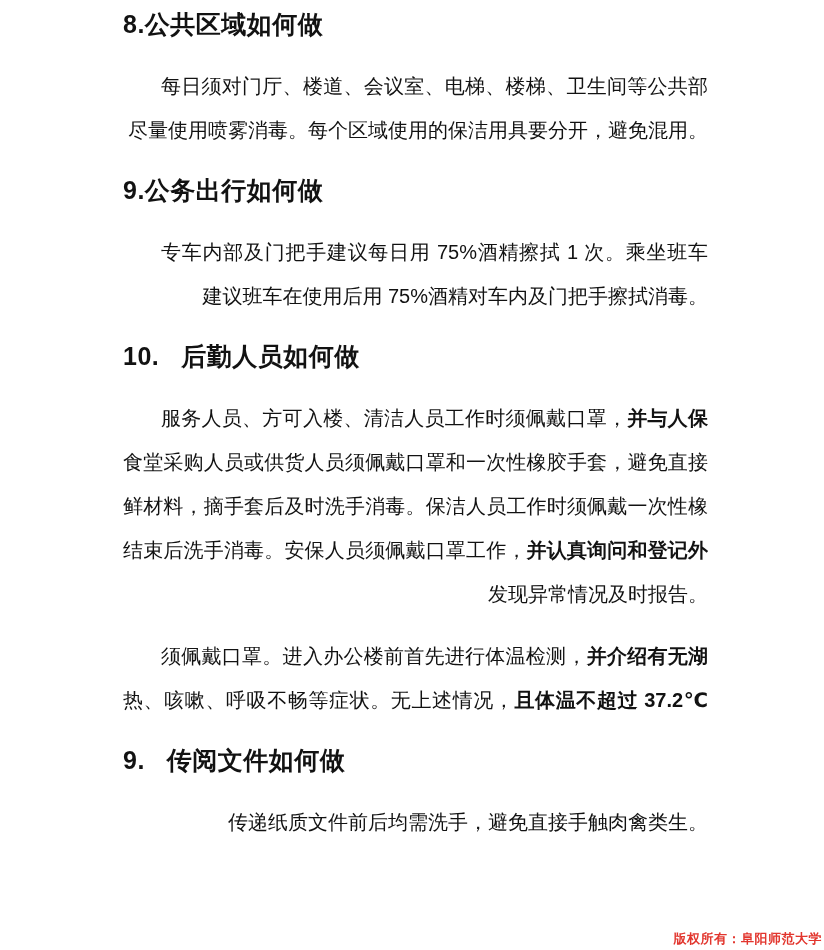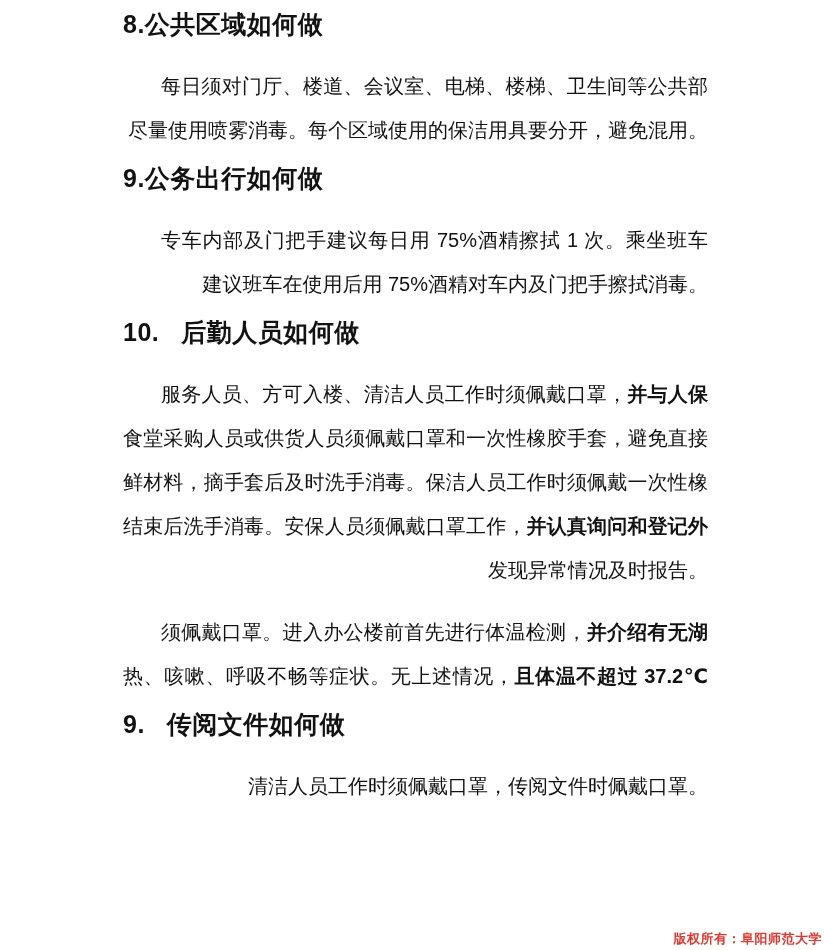--- a/index.html
+++ b/index.html
@@ -7,21 +7,21 @@
     width:824px;height:950px;position:relative;overflow:hidden;
     background:#ffffff;color:#121212;
     font-family:"Liberation Sans","DejaVu Sans",sans-serif;
   }
   .doc{
     position:absolute;top:0;left:0;width:824px;height:810px;
     padding:2px 116px 0 123px;box-sizing:border-box;
   }
   .section .heading{
     font-size:25px;font-weight:700;line-height:44px;
-    margin-top:4px;white-space:nowrap;letter-spacing:0.5px;
+    margin-top:16px;white-space:nowrap;letter-spacing:0.5px;
   }
   .section:first-child .heading{margin-top:0;}
   .heading .num{display:inline-block;}
   .heading.gap .num{margin-right:22px;}
   .para{margin-top:18px;font-size:20px;}
   .line{
     height:44px;line-height:44px;overflow:hidden;
     text-align:right;white-space:nowrap;
   }
   .line.full{
@@ -66,19 +66,19 @@
       </div>
       <div class="section">
         <div class="para">
           <div class="line indent full"><span>须佩戴口罩。进入办公楼前首先进行体温检测，</span><span class="b">并介绍有无湖北接触史和发</span></div>
           <div class="line full"><span>热、咳嗽、呼吸不畅等症状。无上述情况，</span><span class="b">且体温不超过 37.2℃的，方可入楼</span></div>
         </div>
       </div>
       <div class="section">
         <div class="heading gap"><span class="num">9.</span><span class="ttl">传阅文件如何做</span></div>
         <div class="para">
-          <div class="line indent"><span>清洁人员工作时须佩戴口罩，传阅文件时佩戴口罩。</span></div>
+          <div class="line indent"><span>传递纸质文件前后均需洗手，避免直接手触肉禽类生。</span></div>
         </div>
       </div>
     </div>
 </div>
 
 <div class="watermark" style="color: rgb(226, 54, 46);">版权所有：阜阳师范大学</div>
 
 </body></html>

